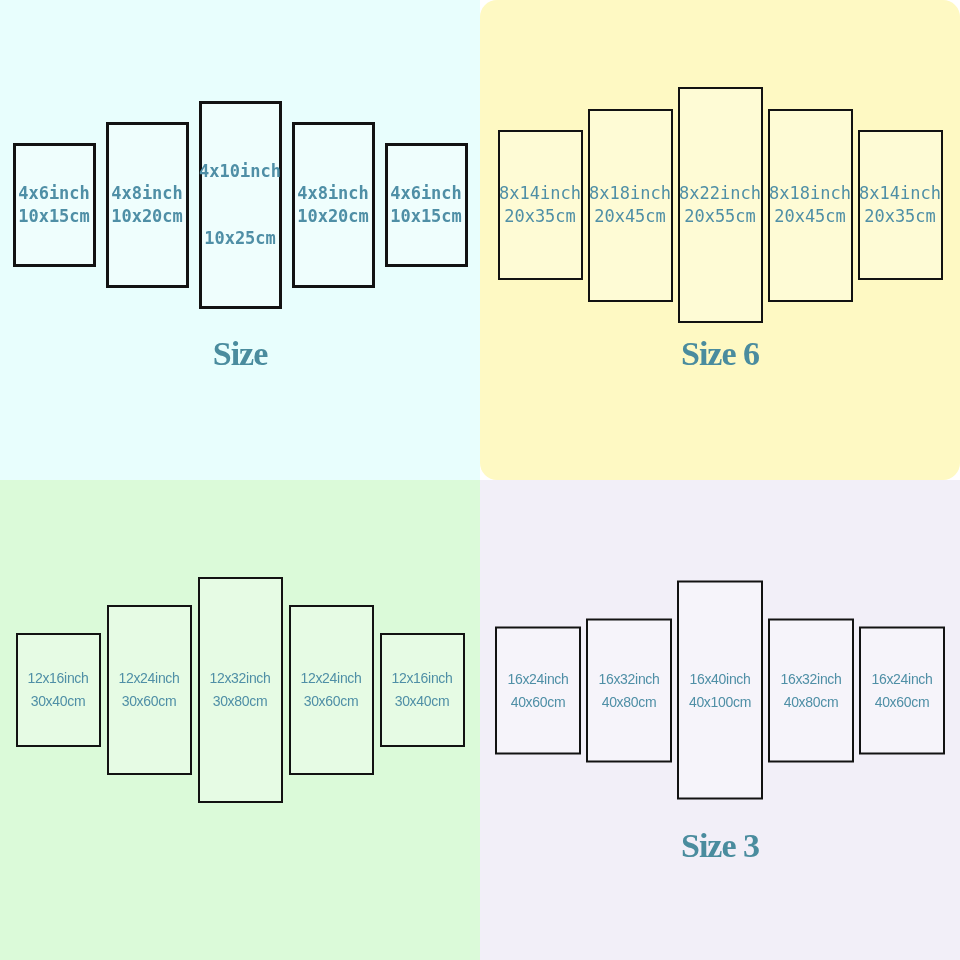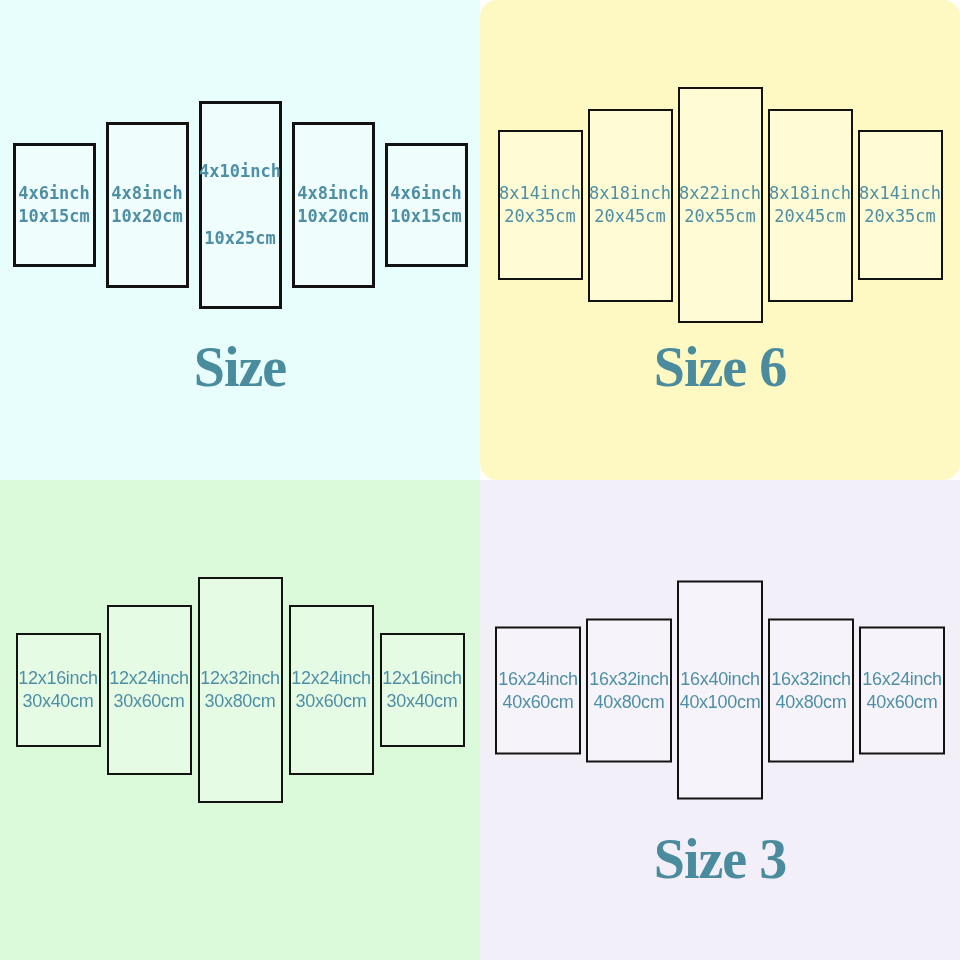--- a/index.html
+++ b/index.html
@@ -62,30 +62,30 @@
     color:#4f8fa6;
     white-space:nowrap;
     display:block;
   }
   .q1 .dim, .q2 .dim {
     font-family:"DejaVu Sans Mono", monospace;
     font-size:17px; line-height:23px;
   }
   .q3 .dim, .q4 .dim {
     font-family:"Liberation Sans", sans-serif;
-    font-size:18px; line-height:23px;
+    font-size:14px; line-height:23px;
     letter-spacing:-0.3px;
   }
 
   .title {
     position:absolute; left:0; width:100%;
     text-align:center;
     font-family:"Liberation Serif", serif;
     font-weight:bold;
-    font-size:56px; line-height:1.2;
+    font-size:34px; line-height:1.2;
     color:#4a8c9e;
     letter-spacing:-1px;
   }
   .q1 .title, .q2 .title { top:334px; }
   .q3 .title, .q4 .title { top:346px; }
 </style>
 </head>
 <body>
 
 <div class="sheet">

